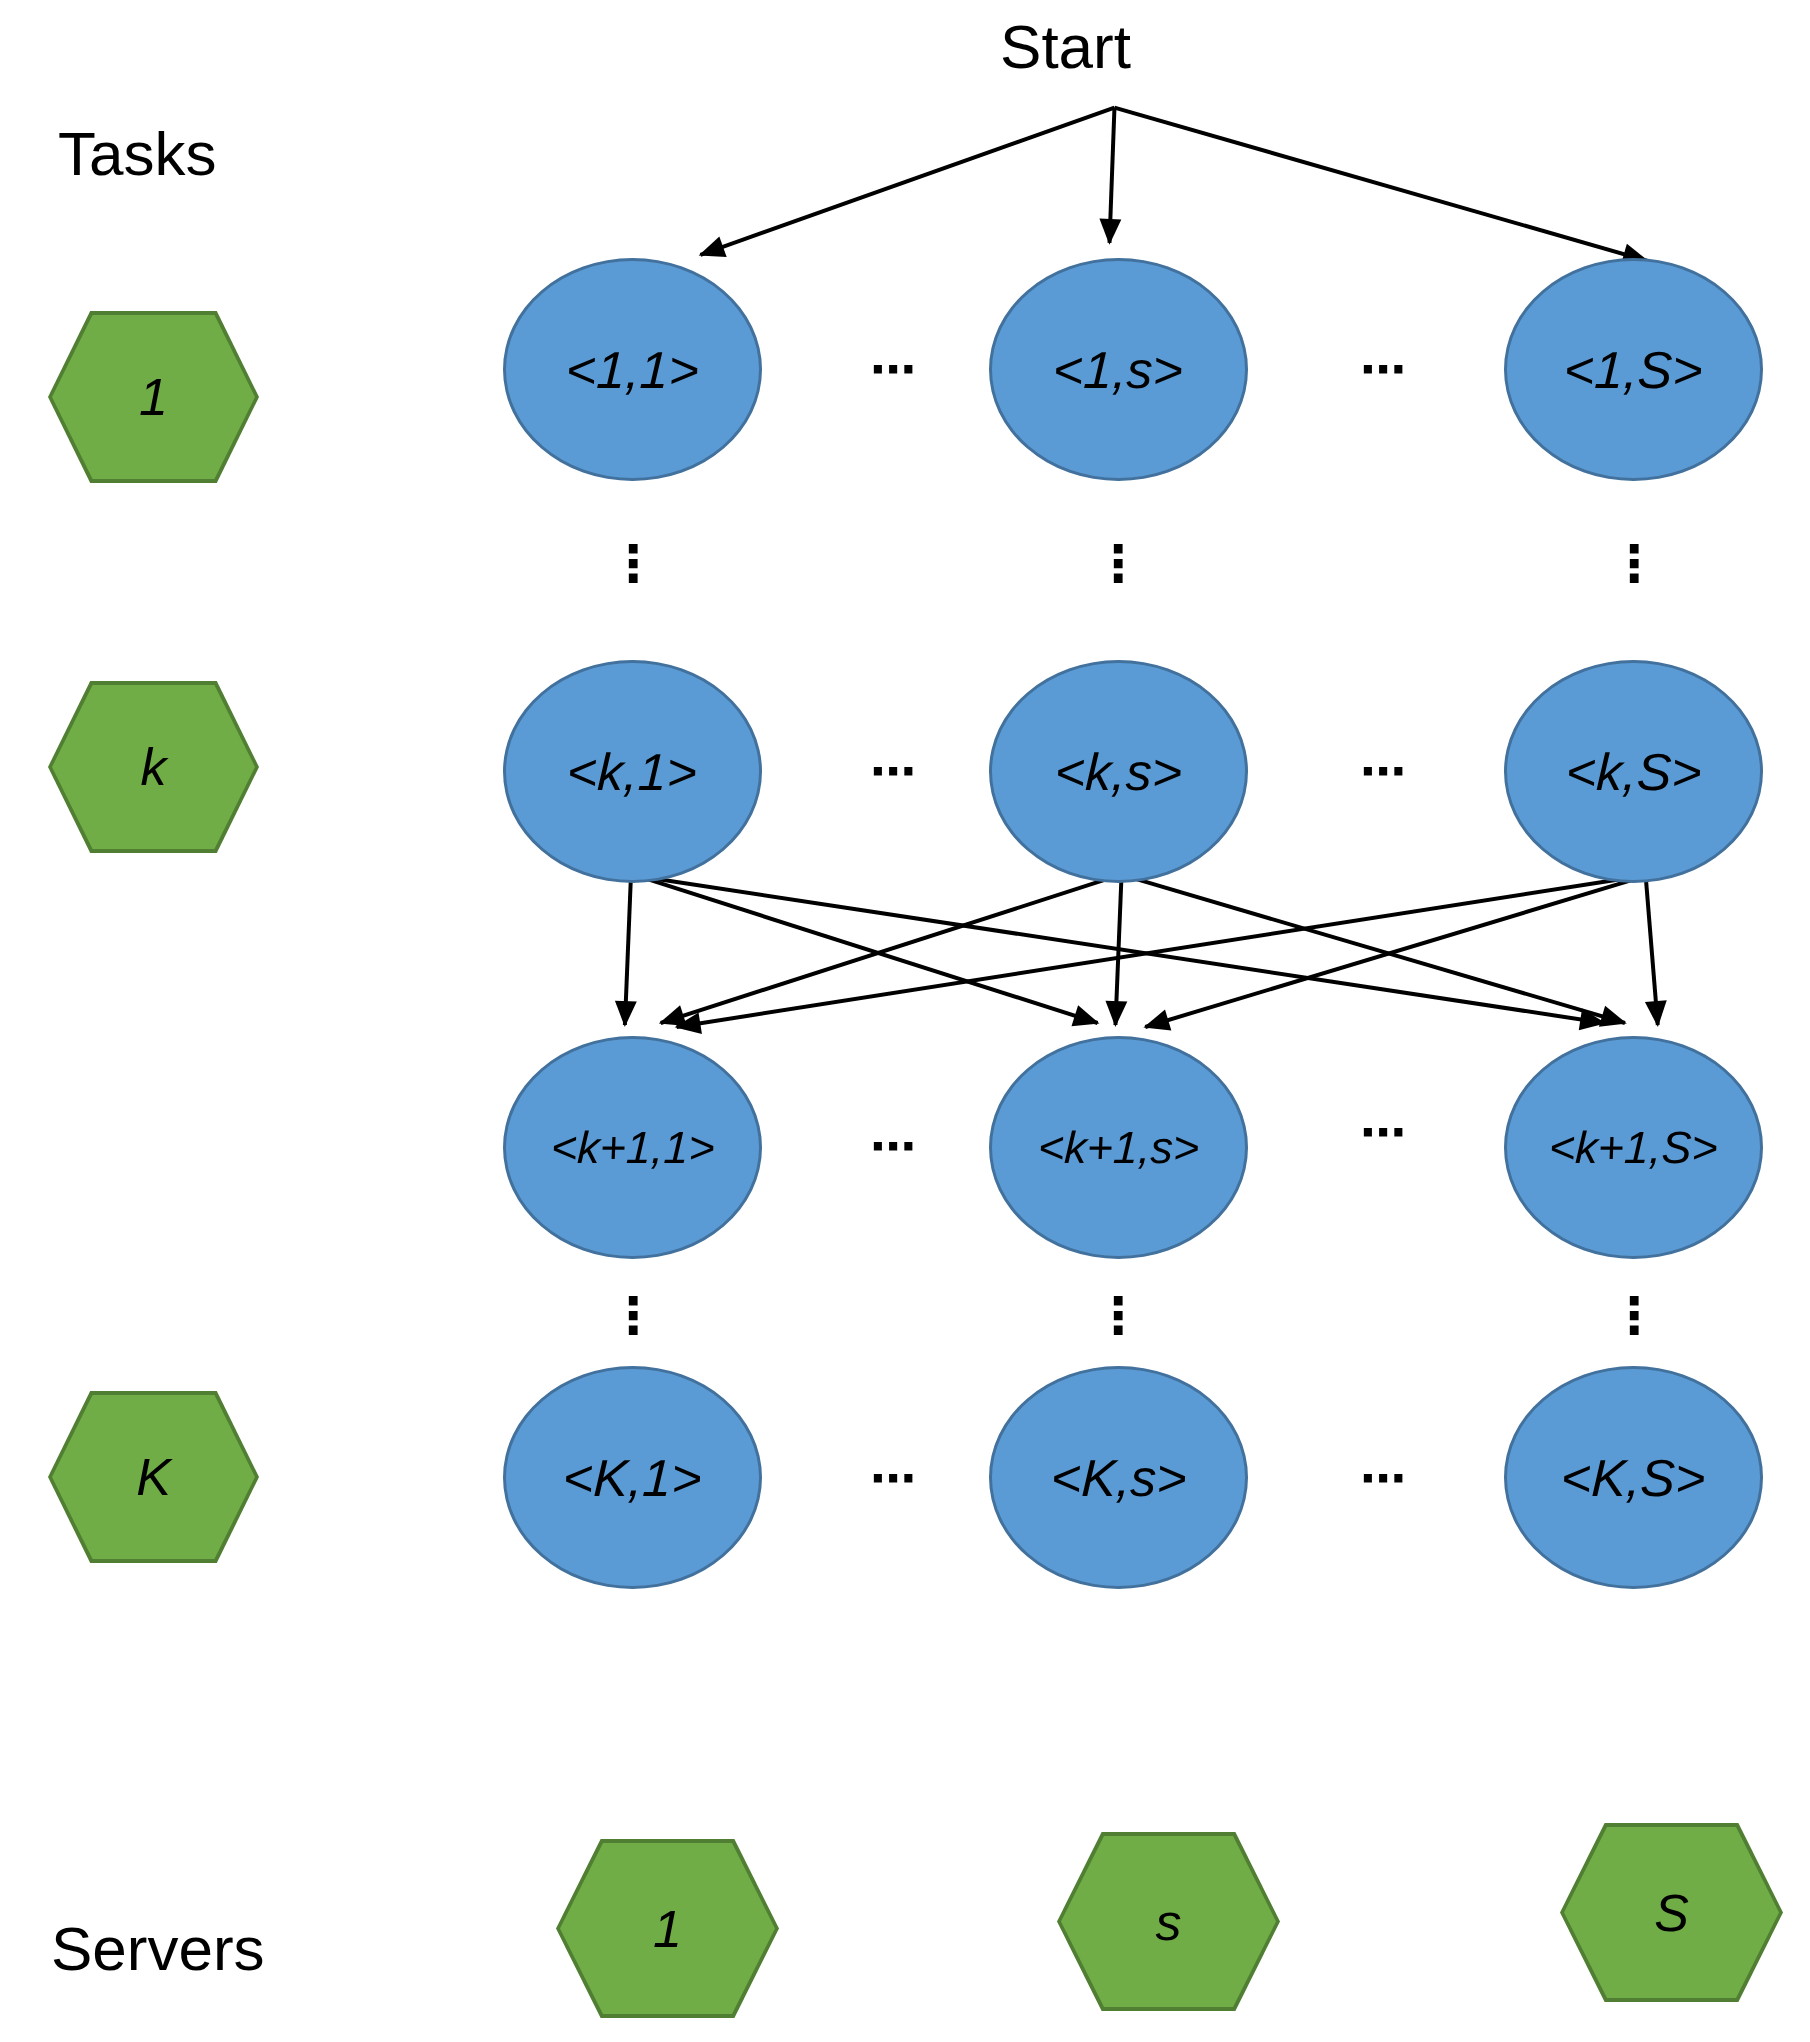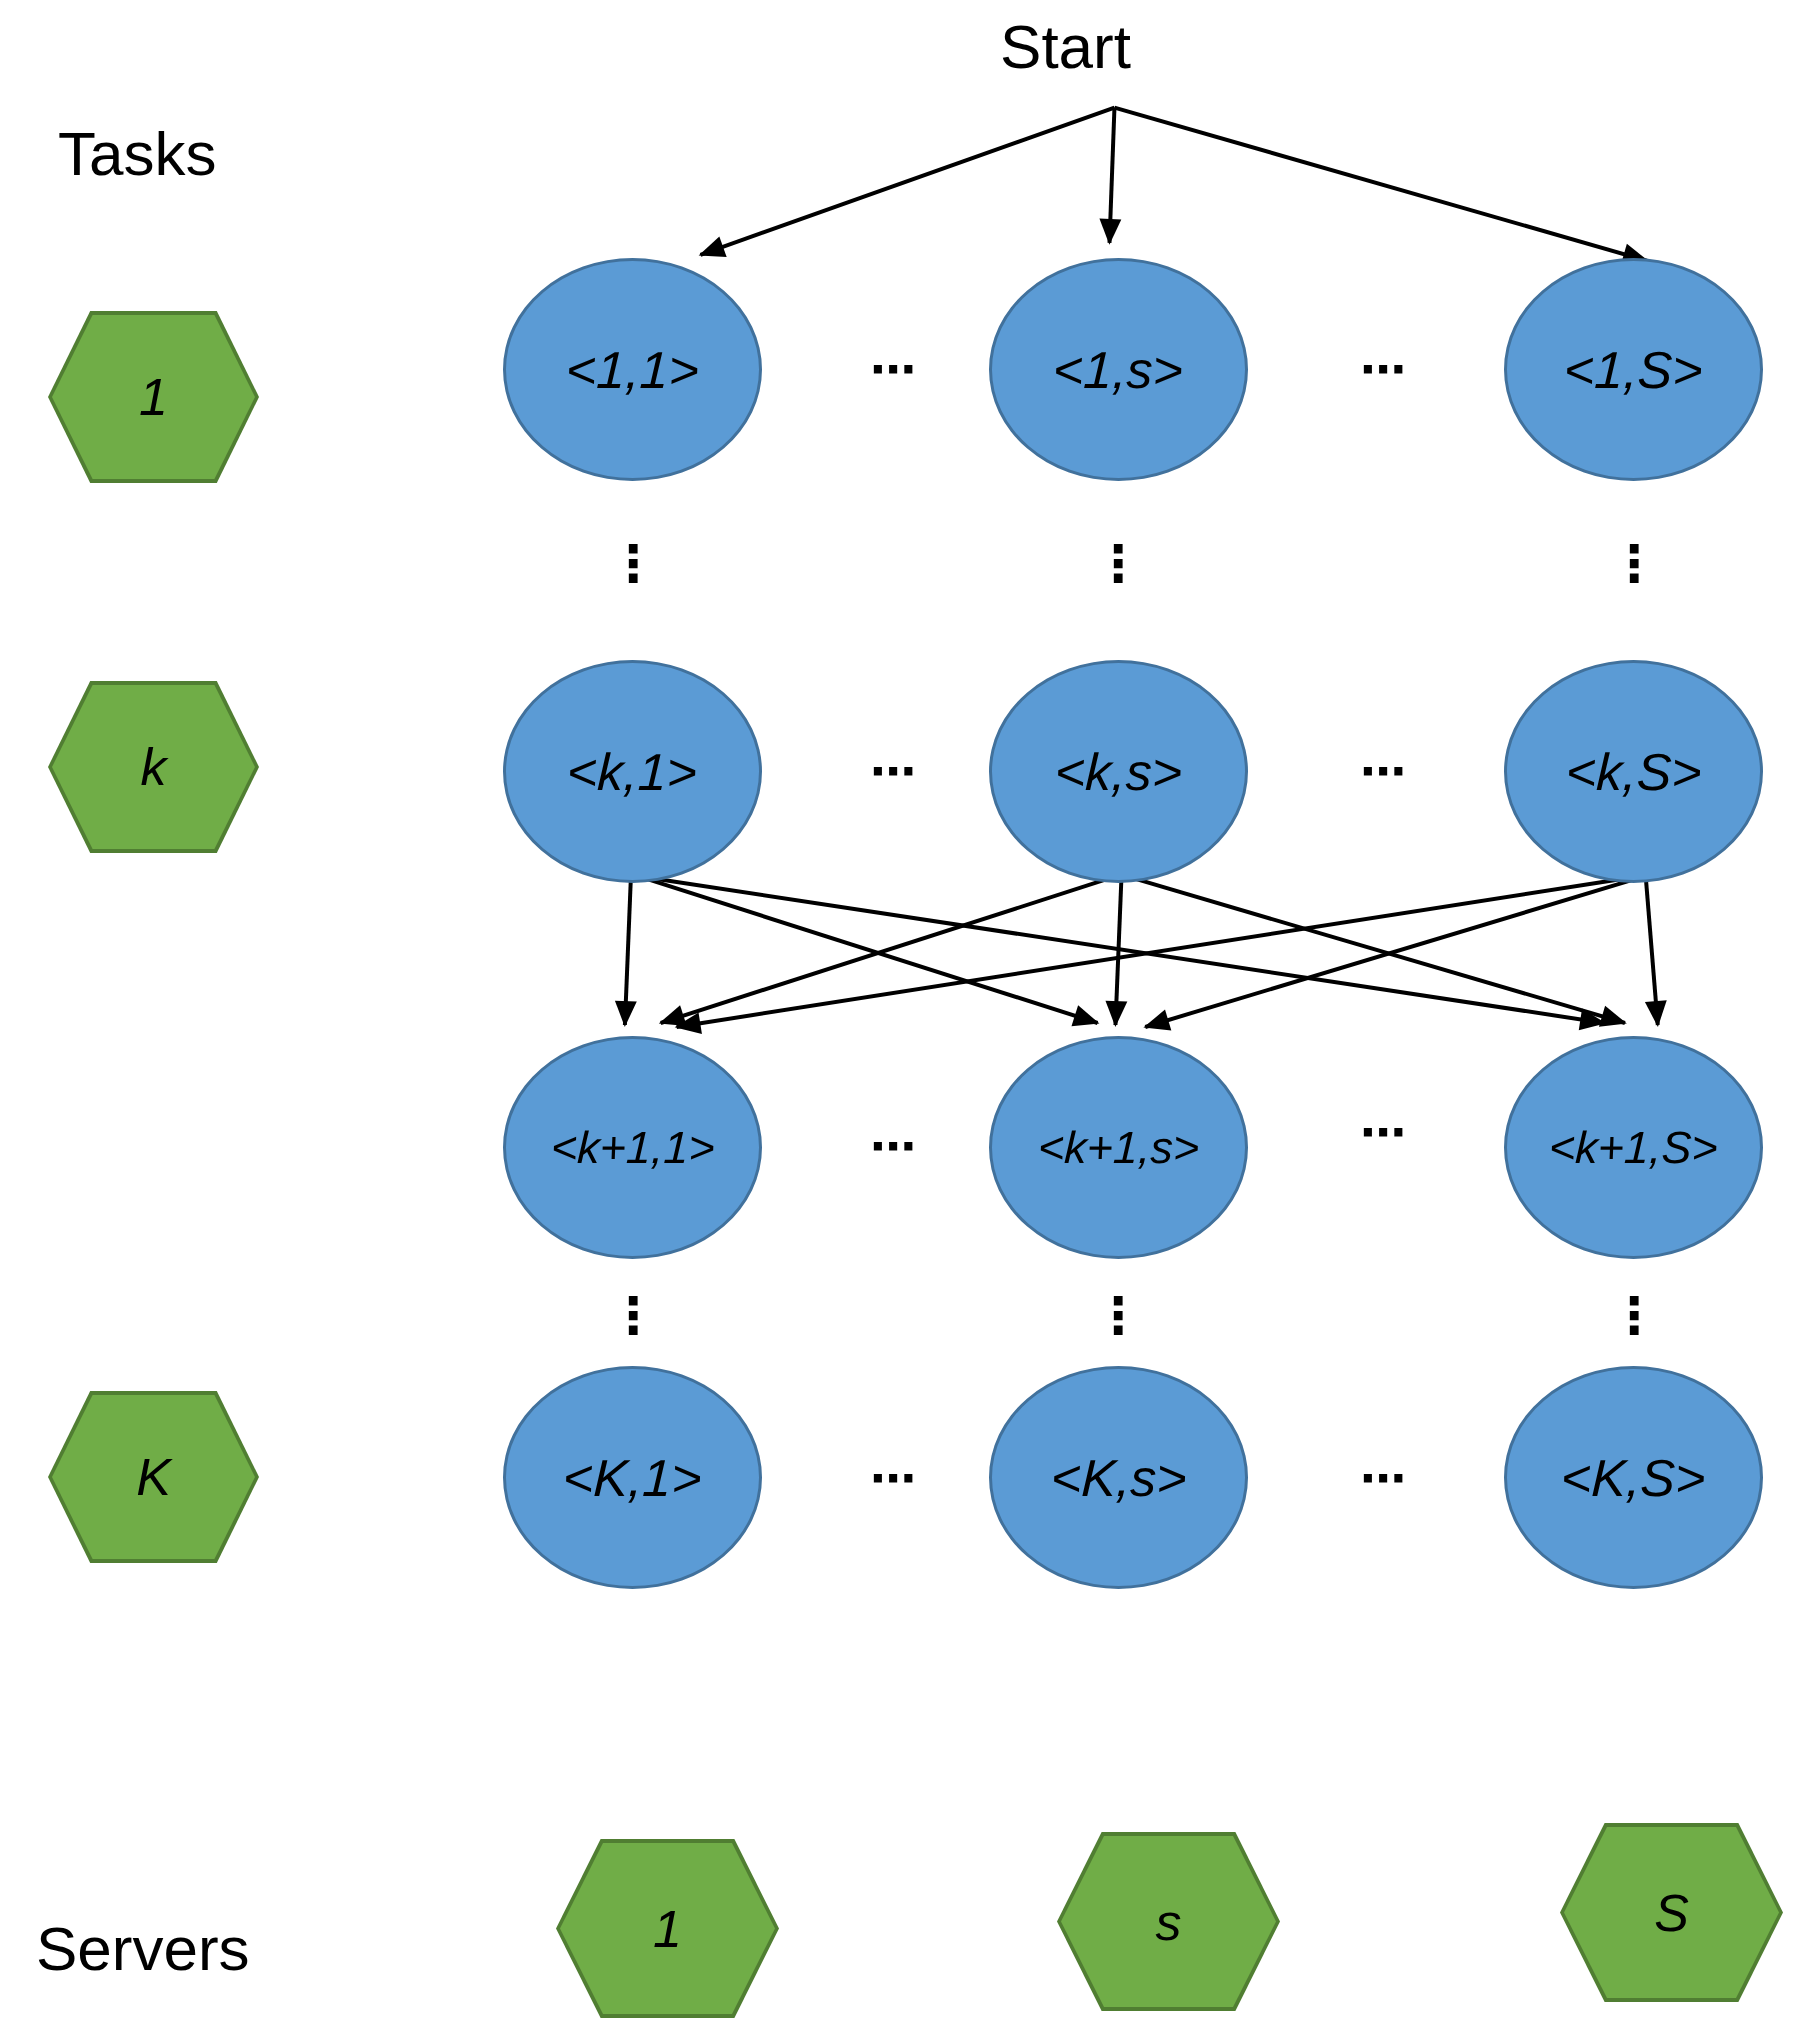--- a/index.html
+++ b/index.html
@@ -70,21 +70,21 @@
     <line x1="1117" y1="882" x2="664" y2="1028" marker-end="url(#ah)"></line>
     <line x1="1127" y1="882" x2="1121" y2="1030" marker-end="url(#ah)"></line>
     <line x1="1137" y1="882" x2="1633" y2="1028" marker-end="url(#ah)"></line>
     <line x1="1638" y1="882" x2="680" y2="1032" marker-end="url(#ah)"></line>
     <line x1="1648" y1="882" x2="1151" y2="1032" marker-end="url(#ah)"></line>
     <line x1="1654" y1="882" x2="1666" y2="1030" marker-end="url(#ah)"></line>
   </svg>
 
   <div class="abs big-label start-label" style="left:946px;top:16px;">Start</div>
   <div class="abs big-label" style="left:58px;top:123px;">Tasks</div>
-  <div class="abs big-label" style="left:36px;top:1918px;">Servers</div>
+  <div class="abs big-label" style="left:51px;top:1918px;">Servers</div>
 
   <div class="abs hex task" style="left:48px;top:311px;">
     <div class="hex-in">
       <span class="lbl">1</span>
     </div>
   </div>
   <div class="abs hex task" style="left:48px;top:681px;">
     <div class="hex-in">
       <span class="lbl">k</span>
     </div>

